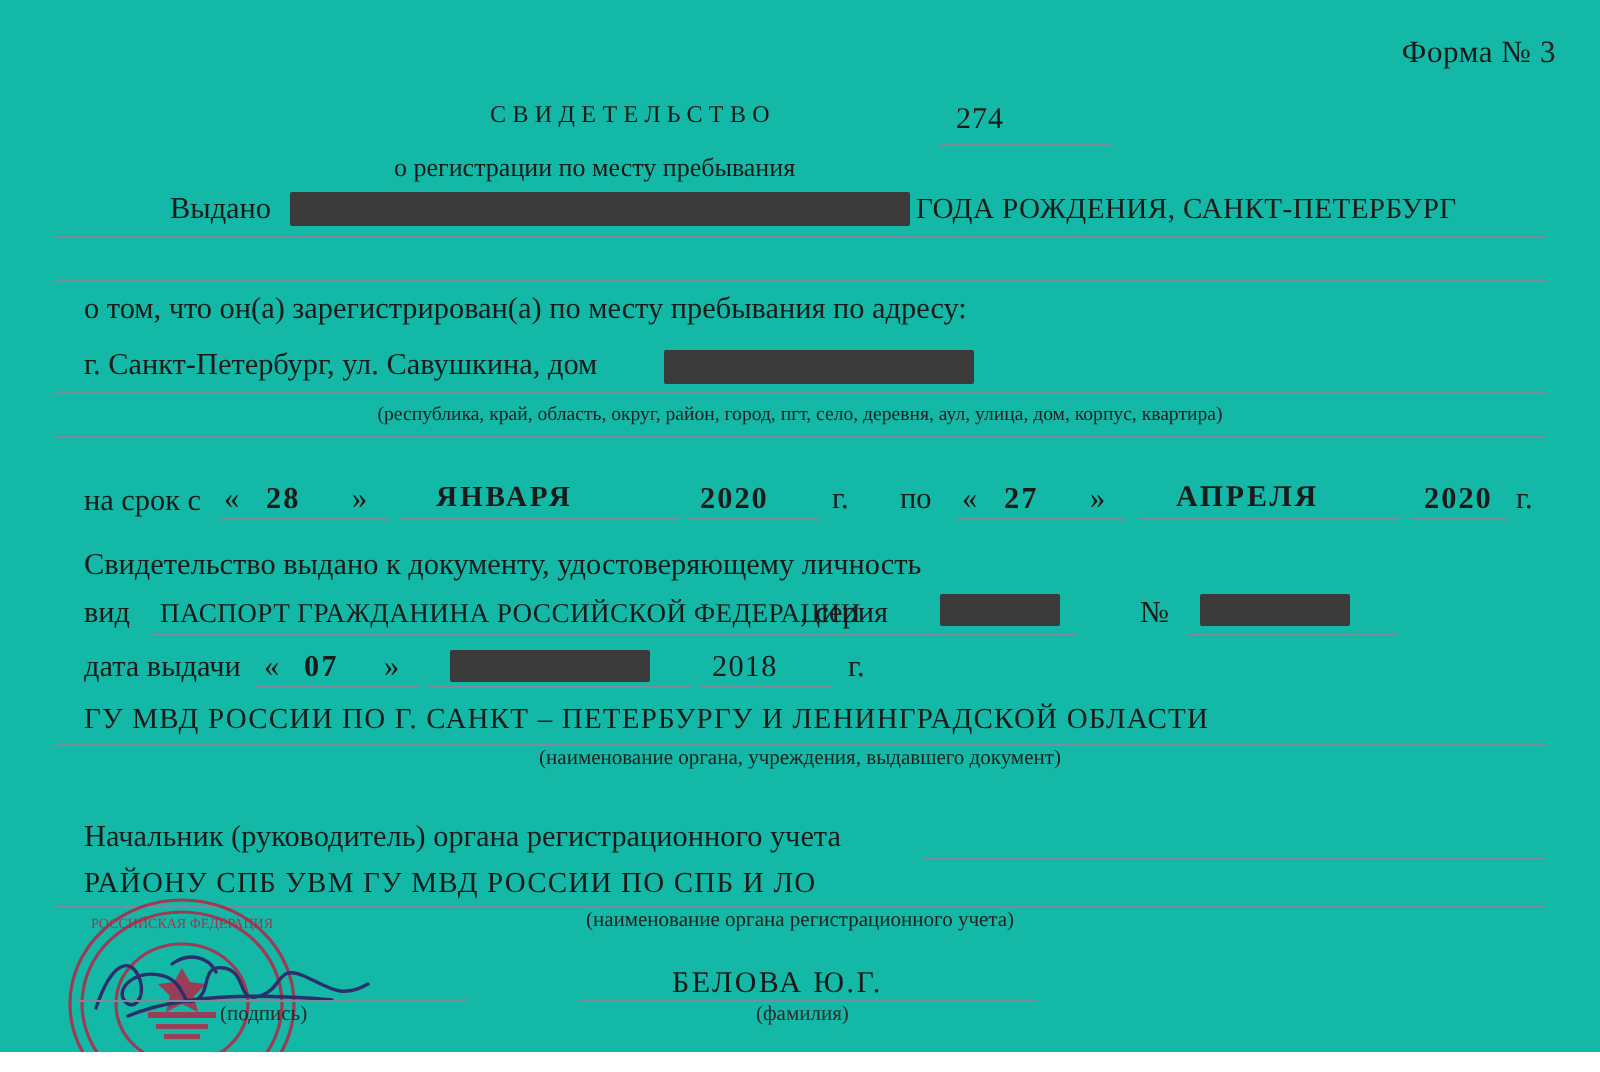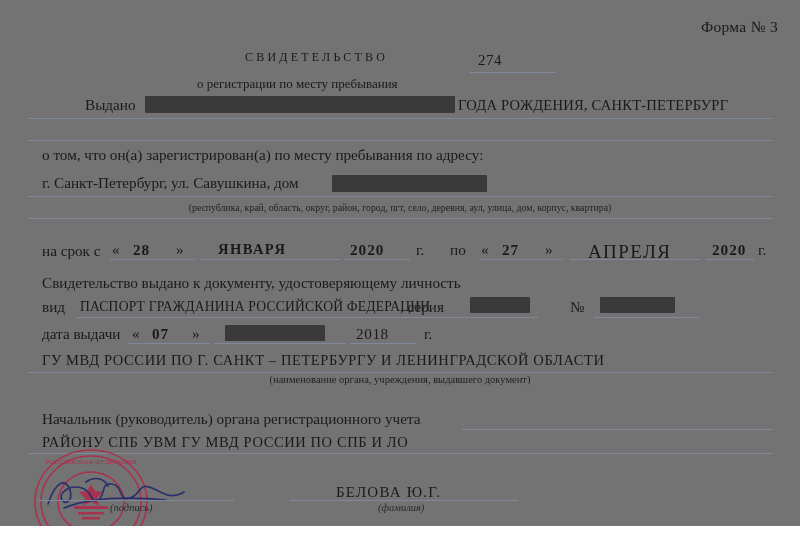--- a/index.html
+++ b/index.html
@@ -12,24 +12,24 @@
     background: #ffffff;
     font-family: "Liberation Serif", serif;
     color: #1a1a1a;
     overflow: hidden;
     position: relative;
   }
   .page {
     position: relative;
     width: 800px;
     height: 536px;
-    background: #737373;
+    background: #14b8a6;
   }
   
-  .abs { position: absolute; font-style: italic; }
+  .abs { position: absolute; }
   .redact {
     display: inline-block;
     background: #3a3a3a;
     height: 15px;
     vertical-align: middle;
     border-radius: 1px;
   }
   .rule {
     position: absolute;
     height: 1px;
@@ -158,21 +158,21 @@
   <div class="line-text" style="left:350px; top:241px; font-weight:bold; letter-spacing:1px;">2020</div>
   <div class="rule" style="left:344px; top:259px; width:66px;"></div>
   <div class="line-text" style="left:416px; top:241px;">г.</div>
 
   <div class="line-text" style="left:450px; top:241px;">по</div>
   <div class="line-text" style="left:481px; top:241px;">«</div>
   <div class="line-text" style="left:502px; top:241px; font-weight:bold; letter-spacing:1px;">27</div>
   <div class="line-text" style="left:545px; top:241px;">»</div>
   <div class="rule" style="left:479px; top:259px; width:84px;"></div>
 
-  <div class="line-text" style="left:588px; top:241px; font-weight:normal; letter-spacing:1.4px; font-size:19px;">АПРЕЛЯ</div>
+  <div class="line-text" style="left:588px; top:241px; font-weight:bold; letter-spacing:1.4px; font-size:15px;">АПРЕЛЯ</div>
   <div class="rule" style="left:570px; top:259px; width:130px;"></div>
 
   <div class="line-text" style="left:712px; top:241px; font-weight:bold; letter-spacing:1px;">2020</div>
   <div class="rule" style="left:706px; top:259px; width:48px;"></div>
   <div class="line-text" style="left:758px; top:241px;">г.</div>
 
   <div class="line-text" style="left:42px; top:274px;">Свидетельство выдано к документу, удостоверяющему личность</div>
 
   <div class="line-text" style="left:42px; top:298px;">вид</div>
   <div class="line-text" style="left:80px; top:299px; font-size:13.6px; letter-spacing:0.2px;">ПАСПОРТ ГРАЖДАНИНА РОССИЙСКОЙ ФЕДЕРАЦИИ</div>
@@ -196,20 +196,21 @@
   <div class="line-text" style="left:424px; top:325px;">г.</div>
 
   <div class="line-text mono-small" style="left:42px; top:352px;">ГУ  МВД  РОССИИ  ПО  Г. САНКТ – ПЕТЕРБУРГУ  И  ЛЕНИНГРАДСКОЙ ОБЛАСТИ</div>
   <div class="rule" style="left:28px; top:372px; width:745px;"></div>
   <div class="caption" style="top:374px;">(наименование органа, учреждения, выдавшего документ)</div>
 
   <div class="line-text" style="left:42px; top:410px;">Начальник (руководитель) органа регистрационного учета</div>
   <div class="rule" style="left:462px; top:429px; width:311px;"></div>
   <div class="line-text mono-small" style="left:42px; top:434px;">РАЙОНУ СПБ УВМ  ГУ  МВД РОССИИ  ПО СПБ  И  ЛО</div>
   <div class="rule" style="left:28px; top:453px; width:745px;"></div>
+  <div class="caption" style="top:455px;">(наименование органа регистрационного учета)</div>
 
   <div class="stamp">
     <svg width="126" height="112" viewBox="0 0 126 112">
       <g stroke="#b02a4a" fill="none" stroke-width="1.6" opacity="0.88">
         <ellipse cx="63" cy="56" rx="56" ry="52"></ellipse>
         <ellipse cx="63" cy="56" rx="50" ry="46"></ellipse>
         <ellipse cx="63" cy="56" rx="33" ry="30"></ellipse>
       </g>
       <g fill="#b02a4a" opacity="0.85">
         <path d="M63 38 l4 7 8 1 -6 6 2 8 -8 -4 -8 4 2 -8 -6 -6 8 -1 z"></path>

